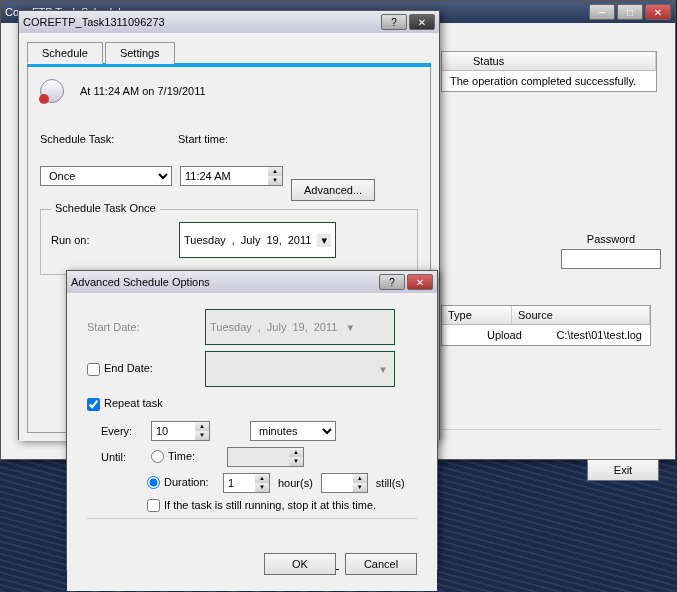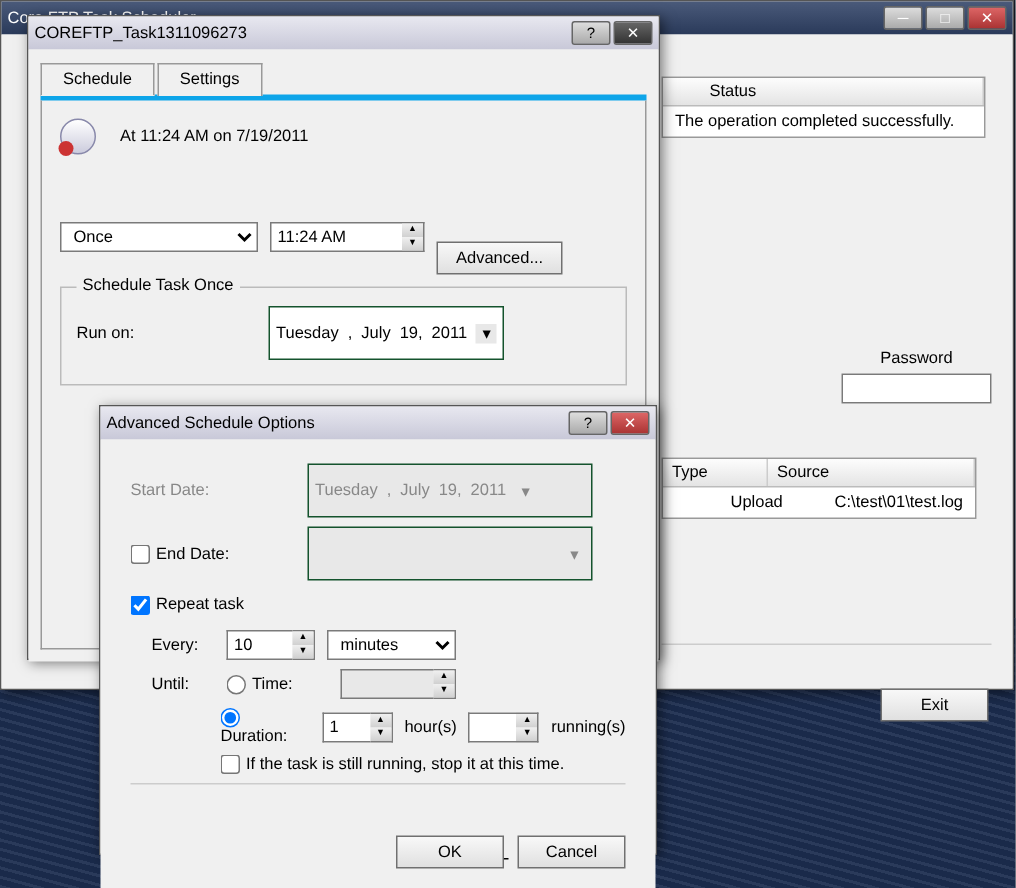--- a/index.html
+++ b/index.html
@@ -98,20 +98,24 @@
     <div class="tab-strip">
       <div class="tab active">Schedule</div>
       <div class="tab">Settings</div>
     </div>
     <div class="tab-content" style="height:366px;">
       <div class="row" style="margin-bottom:30px;">
         <span class="sched-icon"></span>
         <span style="margin-left:8px;">At 11:24 AM on 7/19/2011</span>
       </div>
       <div class="row">
+        <span class="label" style="width:130px;">Schedule Task:</span>
+        <span class="label">Start time:</span>
+      </div>
+      <div class="row">
         <select style="width:132px;"><option>Once</option></select>
         <div class="spinner">
           <input type="text" style="width: 88px;" value="11:24 AM">
           <div class="spin-btns">
               <div>▲</div>
               <div>▼</div>
             </div>
         </div>
         <button class="btn">Advanced...</button>
       </div>
@@ -165,21 +169,21 @@
     </div>
     <div class="row" style="margin-top:10px; margin-left:14px;">
       <span style="width:42px;">Every:</span>
       <div class="spinner">
         <input type="text" style="width: 44px;" value="10">
         <div class="spin-btns">
             <div>▲</div>
             <div>▼</div>
           </div>
       </div>
-      <select style="width:86px;"><option>minutes</option></select>
+      <select style="width:86px;margin-left:32px;"><option>minutes</option></select>
     </div>
     <div class="row" style="margin-left:14px;">
       <span style="width:42px;">Until:</span>
       <label style="width:68px;"><input type="radio" name="until" style=""><span>Time:</span></label>
       <div class="spinner">
         <input type="text" style="width: 62px; background: rgb(232, 232, 232);">
         <div class="spin-btns">
             <div>▲</div>
             <div>▼</div>
           </div>
@@ -195,21 +199,21 @@
           </div>
       </div>
       <span>hour(s)</span>
       <div class="spinner">
         <input type="text" style="width: 32px;" value="">
         <div class="spin-btns">
             <div>▲</div>
             <div>▼</div>
           </div>
       </div>
-      <span>running(s)</span>
+      <span>still(s)</span>
     </div>
     <div class="row" style="margin-left:60px;">
       <label><input type="checkbox" style=""><span>If the task is still running, stop it at this time.</span></label>
     </div>
     <hr class="sep">
     <div style="text-align:right;text-decoration:underline;">
       <button class="btn">OK</button>
       <button class="btn" style="margin-left:6px;">Cancel</button>
     </div>
   </div>

